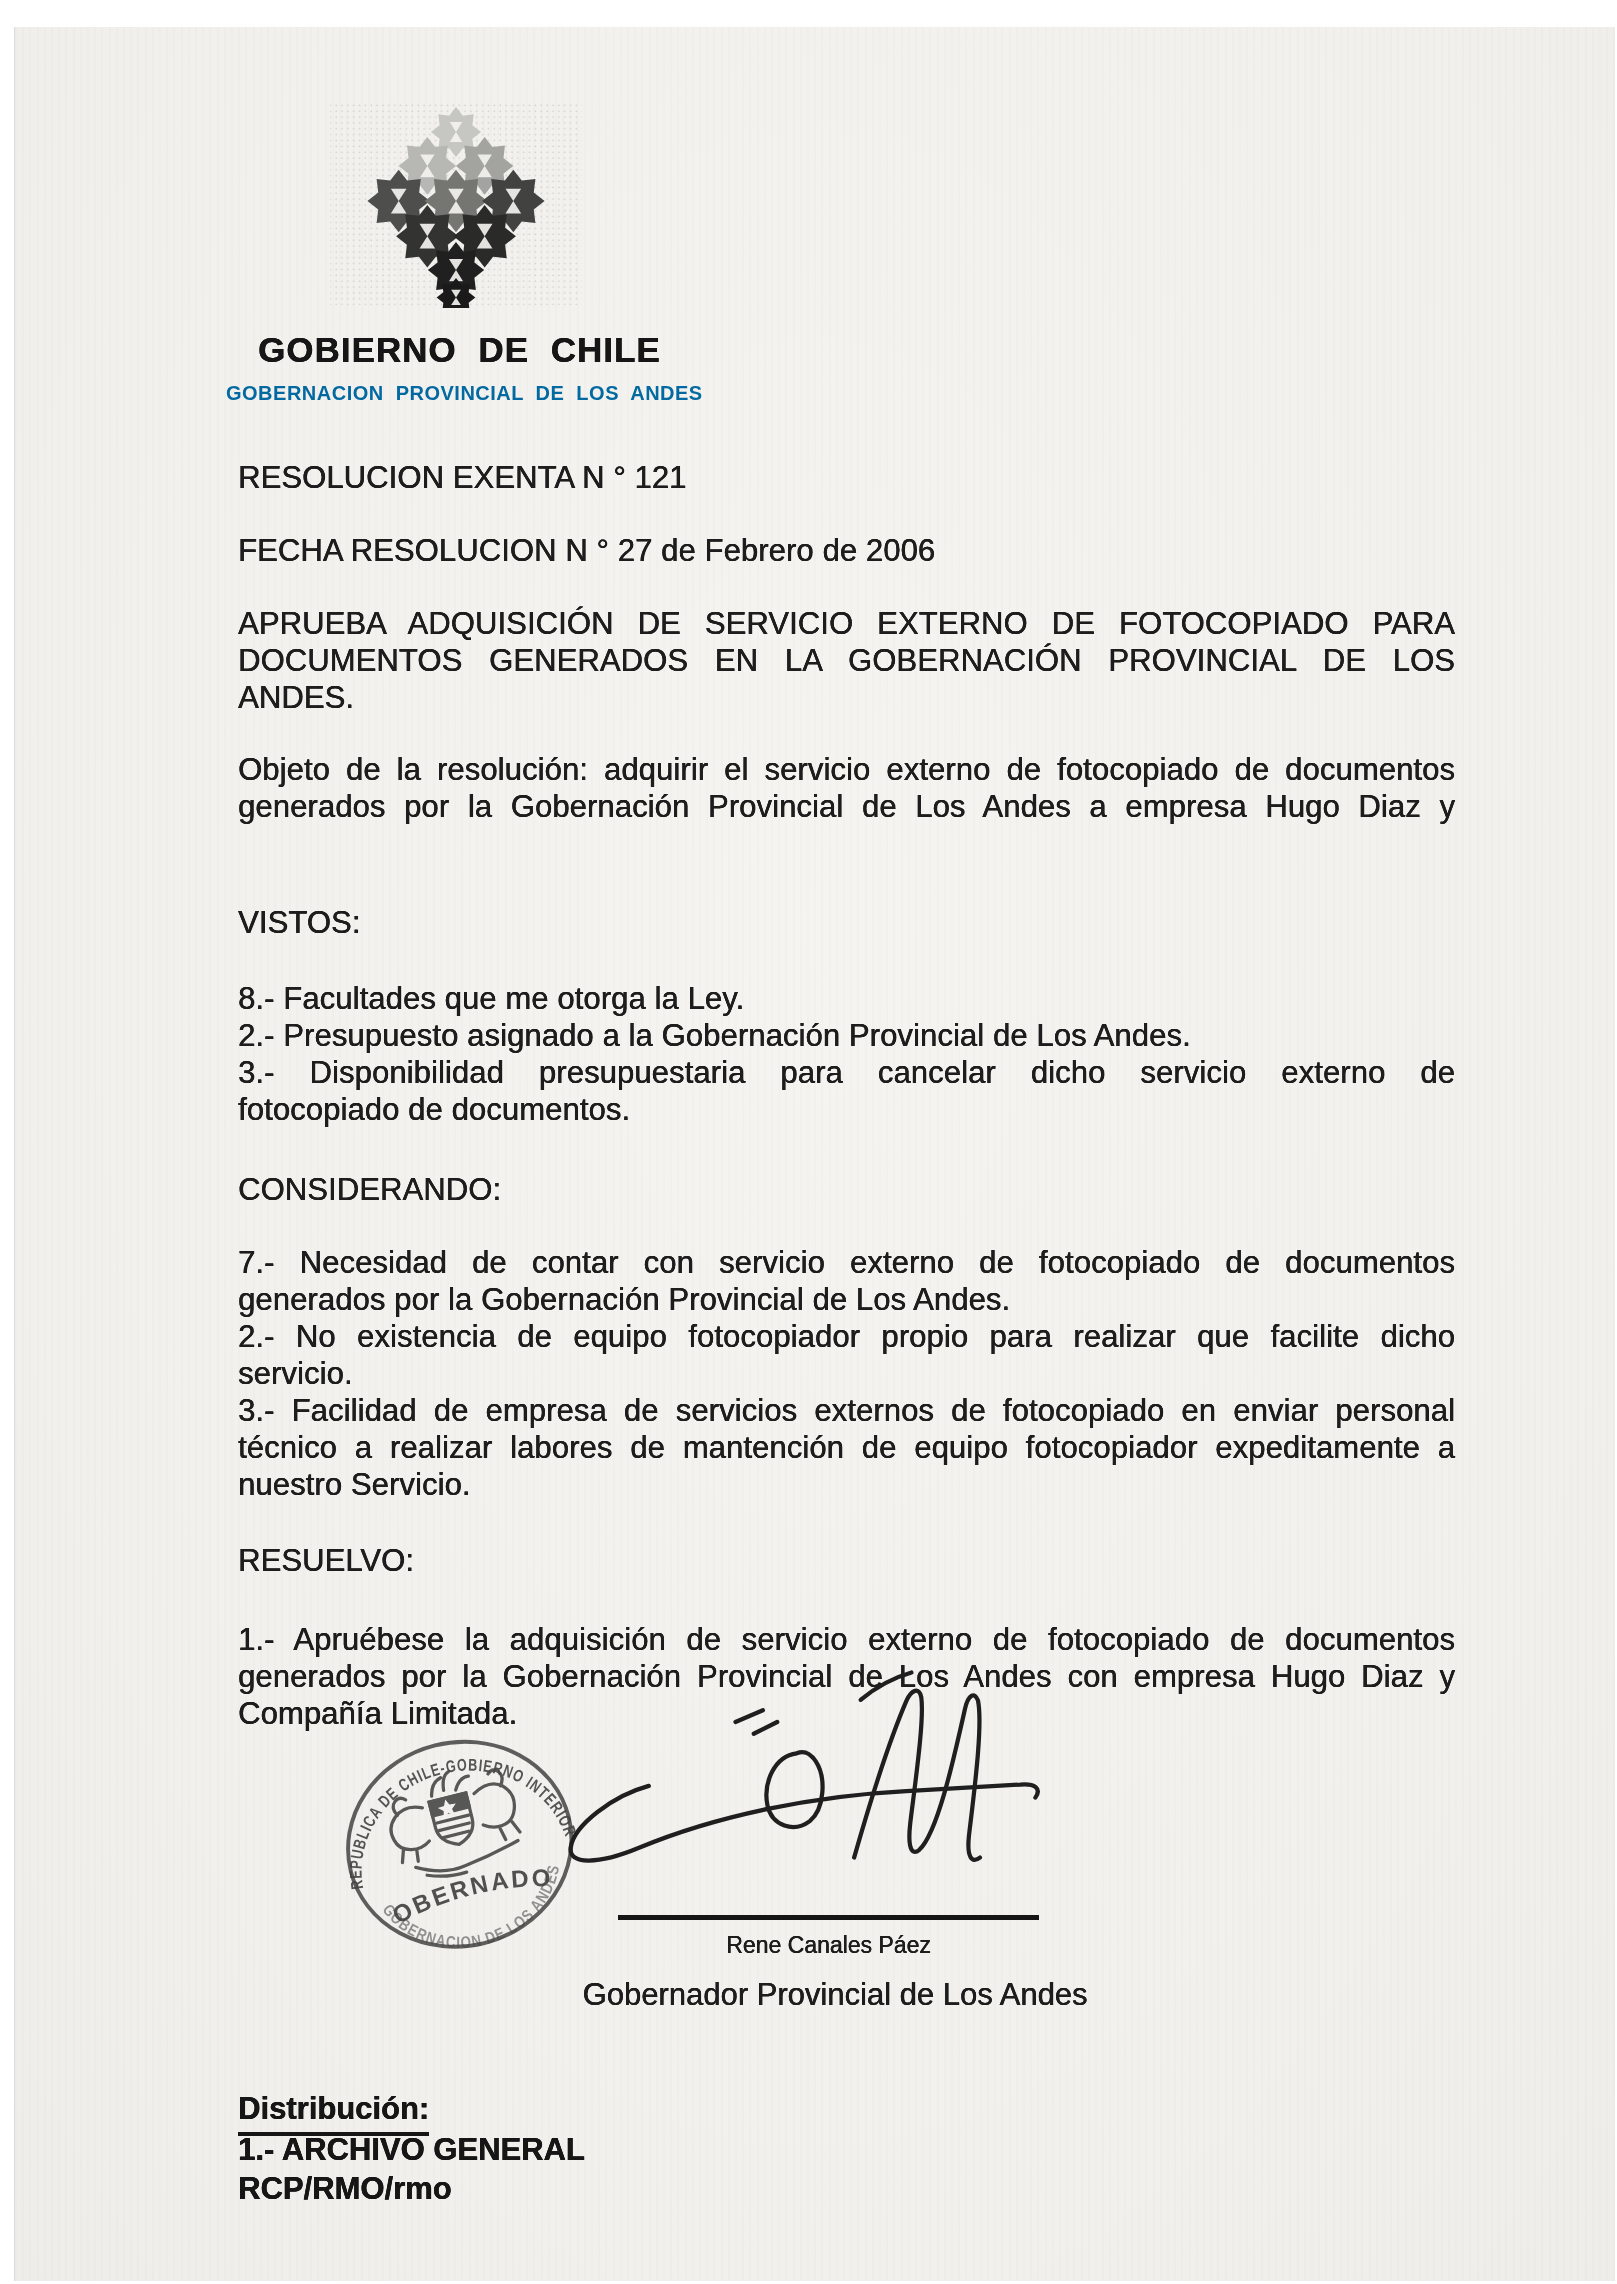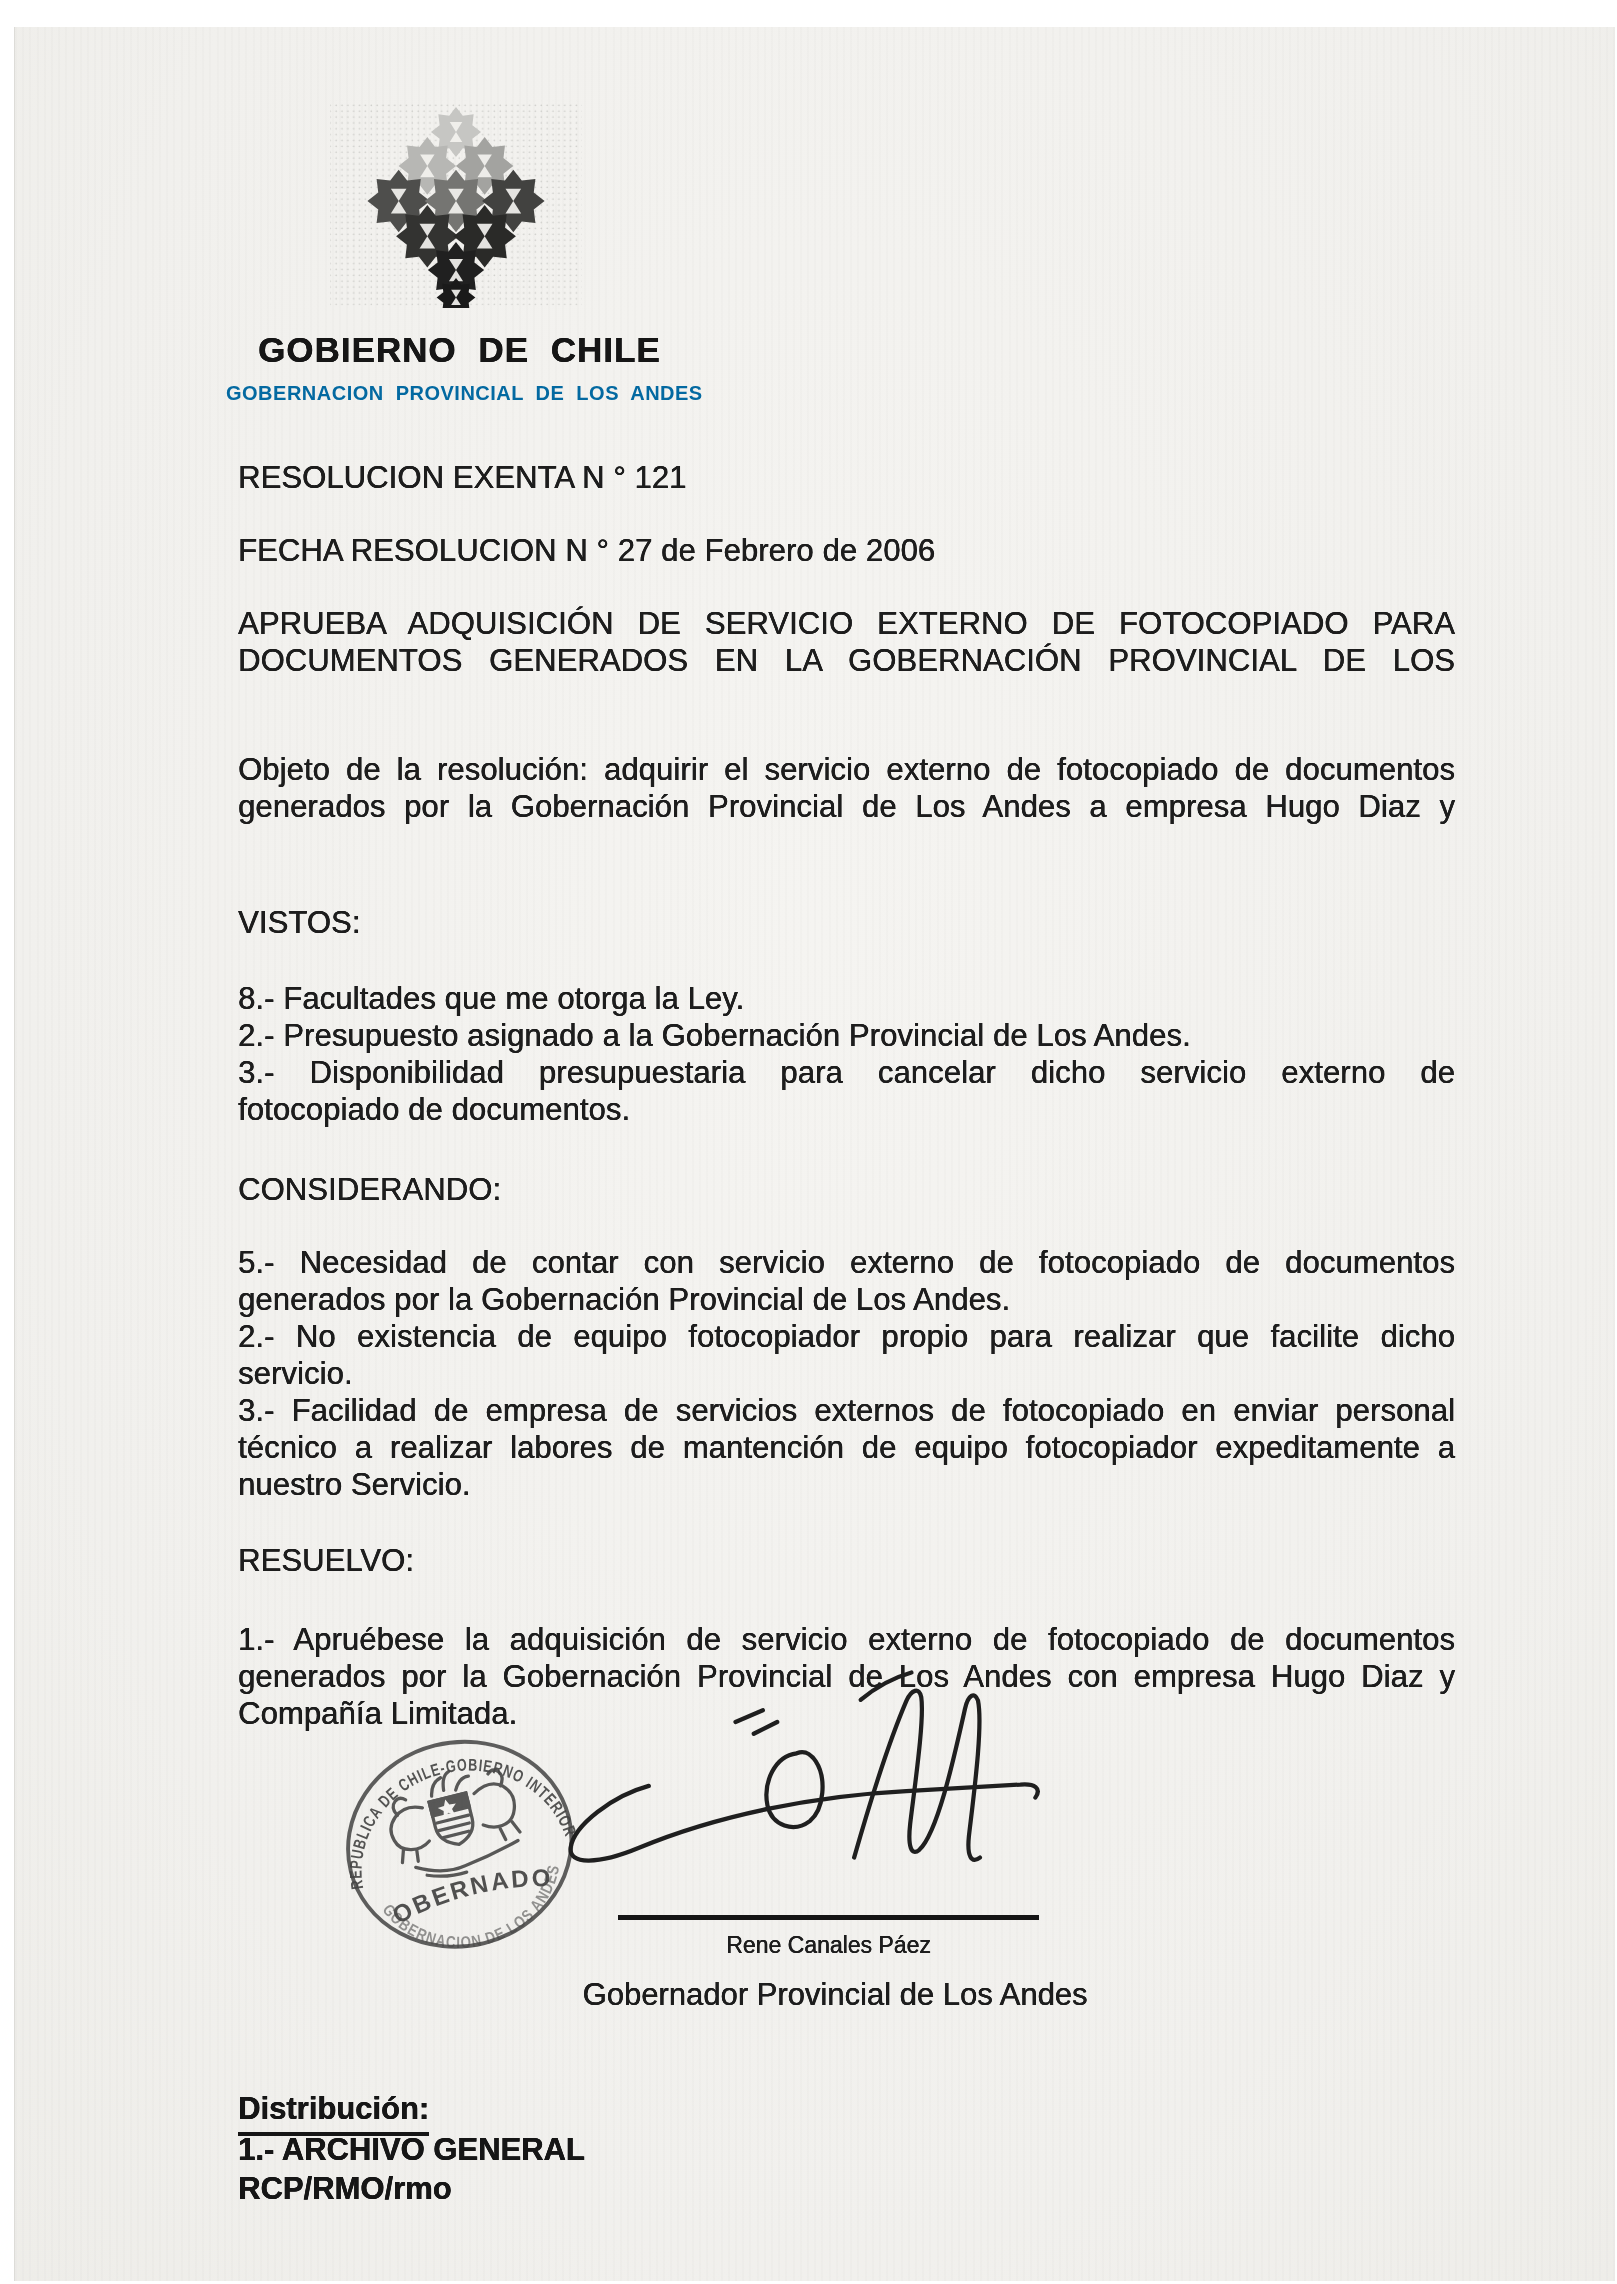--- a/index.html
+++ b/index.html
@@ -74,40 +74,41 @@
 
 <div class="header-title ink">GOBIERNO  DE  CHILE</div>
 <div class="header-subtitle">GOBERNACION  PROVINCIAL  DE  LOS  ANDES</div>
 
 <div class="doc-block ink" style="top:459px;">RESOLUCION EXENTA N ° 121</div>
 <div class="doc-block ink" style="top:532px;">FECHA RESOLUCION N ° 27 de Febrero de 2006</div>
 
 <div class="doc-block ink" style="top:605px;">
   <div class="doc-line jline">APRUEBA ADQUISICIÓN DE SERVICIO EXTERNO DE FOTOCOPIADO PARA</div>
   <div class="doc-line jline">DOCUMENTOS GENERADOS EN LA GOBERNACIÓN PROVINCIAL DE LOS</div>
+  <div class="doc-line">ANDES.</div>
 </div>
 
 <div class="doc-block ink" style="top:751px;">
   <div class="doc-line jline">Objeto de la resolución: adquirir el servicio externo de fotocopiado de documentos</div>
   <div class="doc-line jline">generados por la Gobernación Provincial de Los Andes a empresa Hugo Diaz y</div>
 </div>
 
 <div class="doc-block ink" style="top:904px;">VISTOS:</div>
 
 <div class="doc-block ink" style="top:980px;">
   <div class="doc-line">8.- Facultades que me otorga la Ley.</div>
   <div class="doc-line">2.- Presupuesto asignado a la Gobernación Provincial de Los Andes.</div>
   <div class="doc-line jline">3.- Disponibilidad presupuestaria para cancelar dicho servicio externo de</div>
   <div class="doc-line">fotocopiado de documentos.</div>
 </div>
 
 <div class="doc-block ink" style="top:1171px;">CONSIDERANDO:</div>
 
 <div class="doc-block ink" style="top:1244px;">
-  <div class="doc-line jline">5.- Necesidad de contar con servicio externo de fotocopiado de documentos</div>
+  <div class="doc-line jline">7.- Necesidad de contar con servicio externo de fotocopiado de documentos</div>
   <div class="doc-line">generados por la Gobernación Provincial de Los Andes.</div>
   <div class="doc-line jline">2.- No existencia de equipo fotocopiador propio para realizar que facilite dicho</div>
   <div class="doc-line">servicio.</div>
   <div class="doc-line jline">3.- Facilidad de empresa de servicios externos de fotocopiado en enviar personal</div>
   <div class="doc-line jline">técnico a realizar labores de mantención de equipo fotocopiador expeditamente a</div>
   <div class="doc-line">nuestro Servicio.</div>
 </div>
 
 <div class="doc-block ink" style="top:1542px;">RESUELVO:</div>
 

